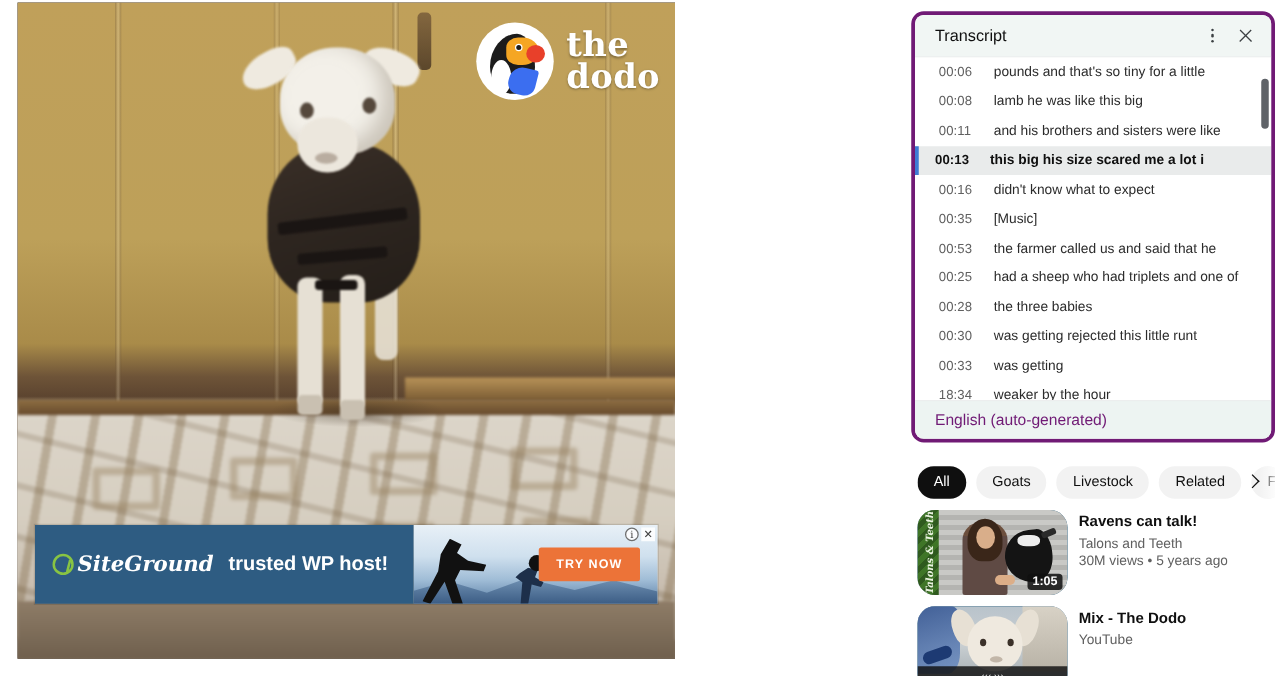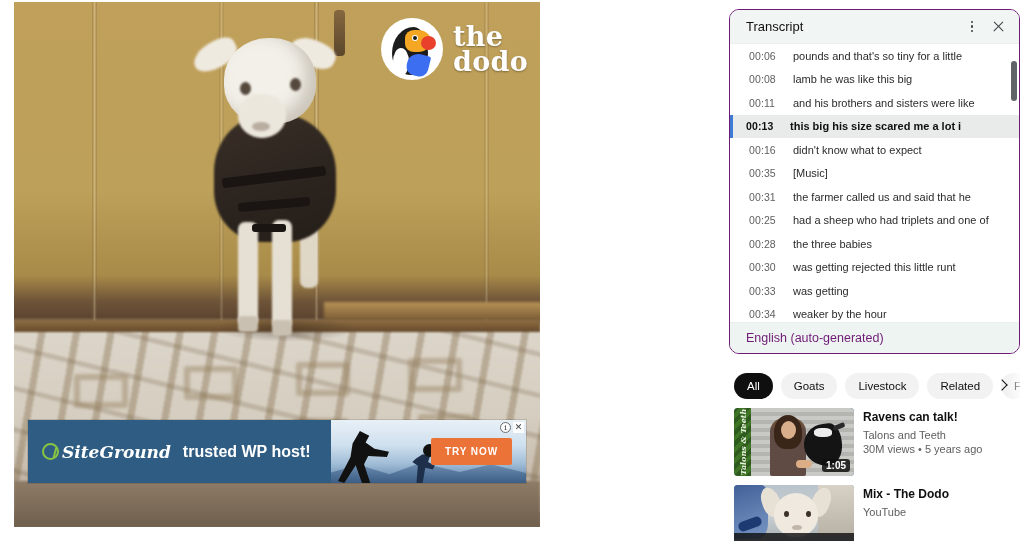--- a/index.html
+++ b/index.html
@@ -129,21 +129,21 @@
       font-size:10px; font-weight:700; letter-spacing:.9px; padding:8px 14px; border-radius:2px;}
   .ad-ctrl { position:absolute; right:2px; top:2px; display:flex; gap:2px; align-items:center;}
   .ad-i { width:11px;height:11px;border-radius:50%;border:1px solid #6d6d6d; color:#3f3f3f;
       font-size:8px; line-height:9px; text-align:center; background:rgba(255,255,255,.85); font-family:"DejaVu Serif",serif;}
   .ad-x { width:11px;height:11px; background:rgba(255,255,255,.85); color:#3f3f3f; font-size:9px;
       line-height:11px; text-align:center; }
 
   
   #transcript {
     position:absolute; left: 729px; top: 9px; width: 291px; height: 345px;
-    background:#ffffff; border:1px solid #701a75; border-radius:10px; overflow:hidden;
+    background:#ffffff; border:3px solid #701a75; border-radius:10px; overflow:hidden;
     display:flex; flex-direction:column;
   }
   .ts-head { height:34px; background:#f1f6f4; display:flex; align-items:center;
       padding: 0 8px 0 16px; border-bottom:1px solid #eceeee; flex:0 0 34px;}
   .ts-title { font-size:13px; color:#0f0f0f; flex:1; }
   .ico-btn { width:26px; height:26px; display:flex; align-items:center; justify-content:center;
      border-radius:50%; cursor:pointer; }
   .kebab { display:flex; flex-direction:column; gap:2px; align-items:center; }
   .kebab i { width:2.5px; height:2.5px; background:#3c4043; border-radius:50%; display:block;}
   .xico { position:relative; width:13px; height:13px; }
@@ -171,21 +171,21 @@
   .chip.sel { background:#0f0f0f; color:#ffffff; }
   .chip.cut { position:relative; overflow:hidden; max-width:48px; }
   .chip.cut:after { content:""; position:absolute; right:0; top:0; bottom:0; width:20px;
       background: linear-gradient(90deg, rgba(255,255,255,0), #ffffff 85%); }
   .chev-r { position:absolute; right:18px; top:7px; width:8px; height:8px;
       border-right:1.6px solid #0f0f0f; border-top:1.6px solid #0f0f0f; transform: rotate(45deg); cursor:pointer;}
 
   
   #recs { position:absolute; left:734px; top:408px; width:290px; }
   .rec { display:flex; gap:9px; margin-bottom:9px; cursor:pointer; }
-  .thumb { position:relative; flex:0 0 120px; height:68px; border-radius:4px; overflow:hidden; background:#0c4a6e;}
+  .thumb { position:relative; flex:0 0 120px; height:68px; border-radius:14px; overflow:hidden; background:#0c4a6e;}
   .rec-meta { padding-top:2px; overflow:hidden; }
   .rec-title { font-size:12px; font-weight:700; color:#0f0f0f; line-height:15px; }
   .rec-chan { font-size:11px; color:#606060; margin-top:4px; }
   .rec-stats { font-size:11px; color:#606060; margin-top:2px; }
   .dur { position:absolute; right:4px; bottom:4px; background:#0f0f0fd9; color:#fff;
       font-size:10px; font-weight:600; padding:1px 4px; border-radius:3px; }
 
   
   .t1-bg { position:absolute; inset:0; background: repeating-linear-gradient(180deg,#c9c9c6 0 4px,#b4b4b1 4px 8px); }
   .t1-band { position:absolute; left:0; top:0; bottom:0; width:17px;
@@ -341,41 +341,41 @@
           </div>
           <div class="ts-row">
             <span class="t">00:16</span>
             <span class="x">didn't know what to expect</span>
           </div>
           <div class="ts-row">
             <span class="t">00:35</span>
             <span class="x">[Music]</span>
           </div>
           <div class="ts-row">
-            <span class="t">00:31</span>
+            <span class="t">00:53</span>
             <span class="x">the farmer called us and said that he</span>
           </div>
           <div class="ts-row">
             <span class="t">00:25</span>
             <span class="x">had a sheep who had triplets and one of</span>
           </div>
           <div class="ts-row">
             <span class="t">00:28</span>
             <span class="x">the three babies</span>
           </div>
           <div class="ts-row">
             <span class="t">00:30</span>
             <span class="x">was getting rejected this little runt</span>
           </div>
           <div class="ts-row">
             <span class="t">00:33</span>
             <span class="x">was getting</span>
           </div>
           <div class="ts-row">
-            <span class="t">00:34</span>
+            <span class="t">18:34</span>
             <span class="x">weaker by the hour</span>
           </div>
         </div>
       <div class="ts-scroll"></div>
     </div>
     <div class="ts-foot">
       <span>English (auto-generated)</span>
     </div>
   </div>
 

